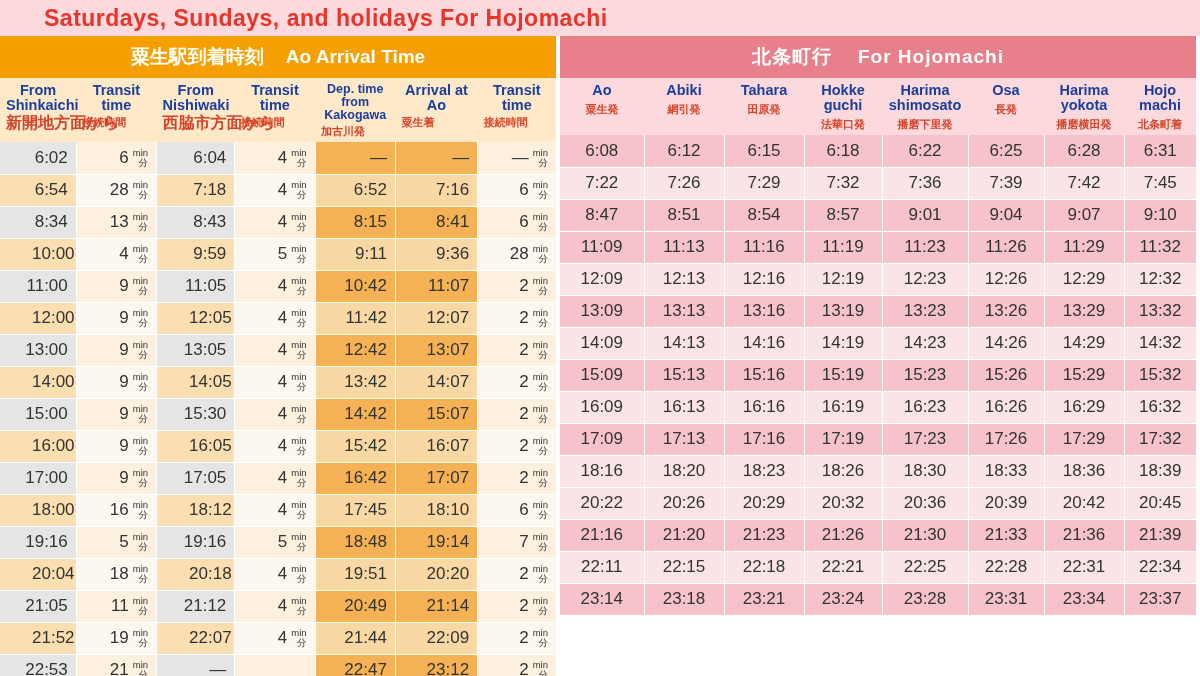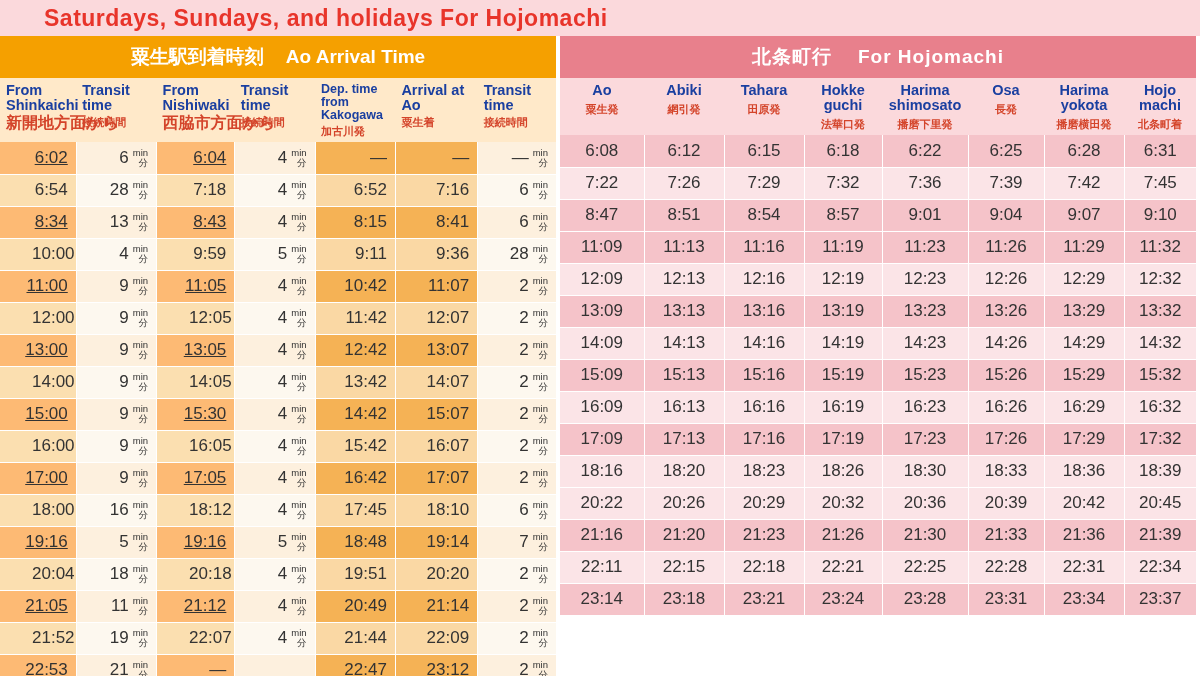--- a/index.html
+++ b/index.html
@@ -83,21 +83,21 @@
     background: #ffe9c9;
     vertical-align: top;
     padding: 5px 6px 4px 6px;
     height: 52px;
   }
   .hdr-en {
     color: #1a3fa0;
     font-weight: bold;
     font-size: 14.5px;
     line-height: 15px;
-    text-align: left;
+    text-align: center;
     white-space: pre-line;
   }
   .hdr-en.small { font-size: 12.5px; line-height: 13px; }
   .hdr-jp {
     color: #d4442a;
     font-size: 11px;
     line-height: 13px;
     text-align: left;
     margin-top: 3px;
     white-space: nowrap;
@@ -131,21 +131,21 @@
   .tbl-left td {
     height: 32px;
     font-size: 17px;
     color: #333333;
     text-align: right;
     padding: 0 8px 0 4px;
     border-bottom: 1px solid #ffffff;
     border-right: 1px solid #ffffff;
   }
   .tbl-left tr.odd td.c0,
-  .tbl-left tr.odd td.c2 { background: #fdba74; text-decoration: underline; }
+  .tbl-left tr.odd td.c2 { background: #e5e5e5; }
   .tbl-left tr.even td.c0,
   .tbl-left tr.even td.c2 { background: #fbdfb0; padding-left: 32px; }
   .tbl-left tr.odd td.c1,
   .tbl-left tr.odd td.c3,
   .tbl-left tr.odd td.c6 { background: #fdf0de; }
   .tbl-left tr.even td.c1,
   .tbl-left tr.even td.c3,
   .tbl-left tr.even td.c6 { background: #fdf8ef; }
   .tbl-left tr.odd td.c4,
   .tbl-left tr.odd td.c5 { background: #f5b255; }

